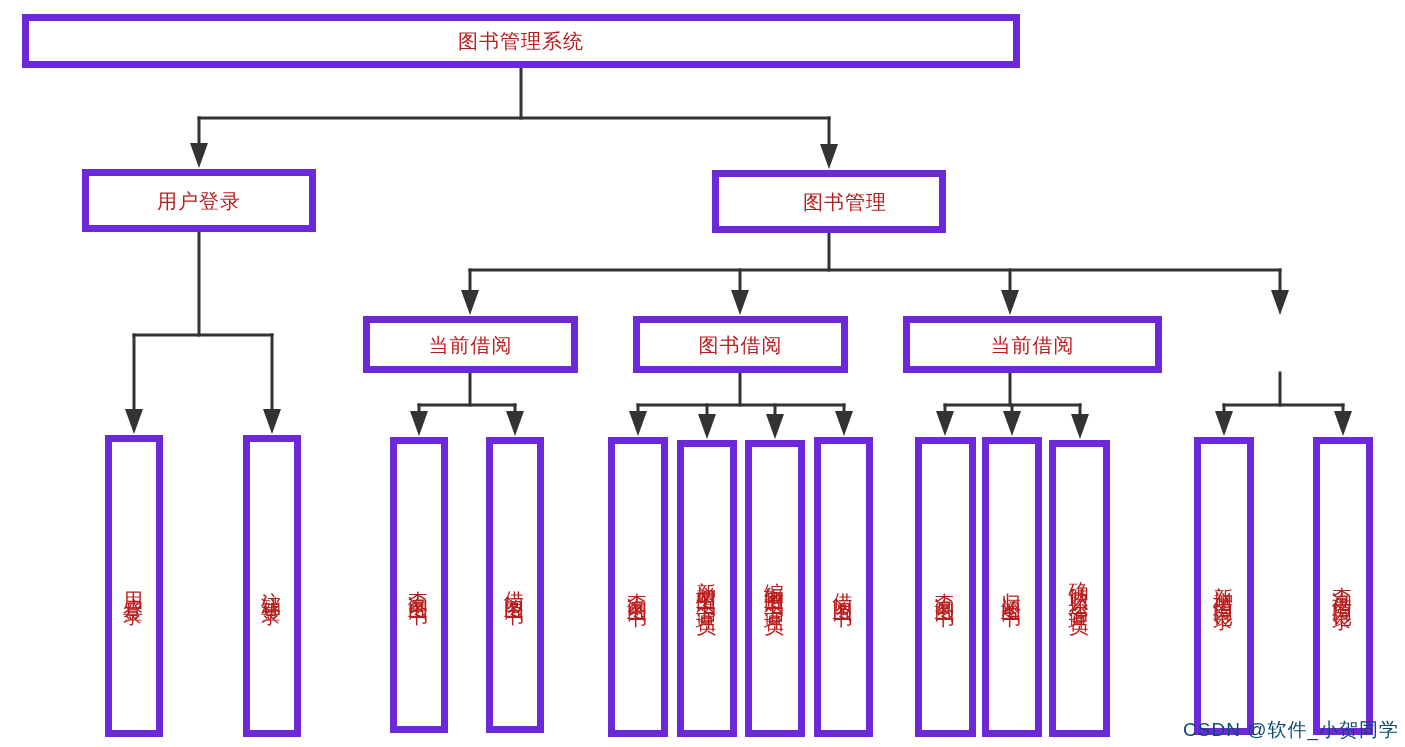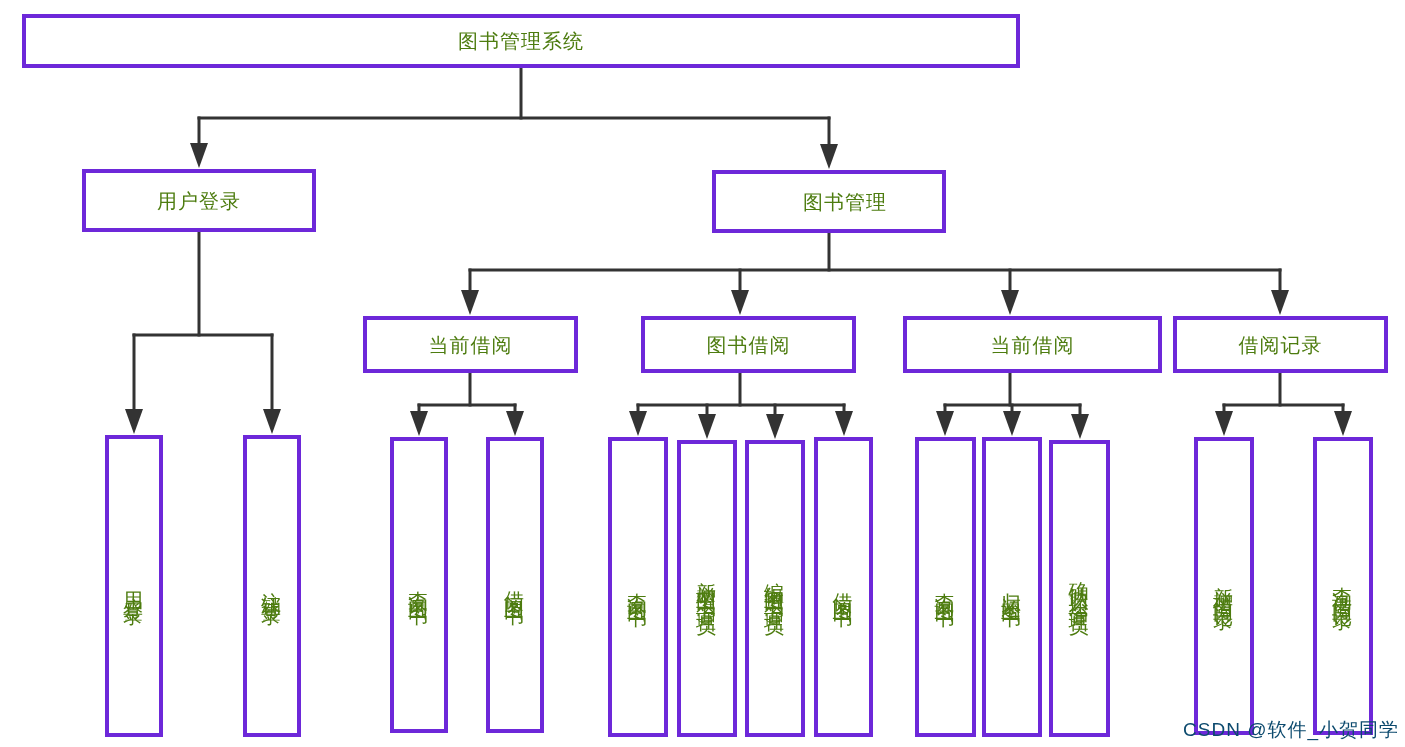--- a/index.html
+++ b/index.html
@@ -14,22 +14,22 @@
   #wires {
     position: absolute;
     left: 0; top: 0;
     width: 1405px; height: 747px;
     pointer-events: none;
   }
   .node {
     position: absolute;
     box-sizing: border-box;
     background: #ffffff;
-    border: 4px solid #6d28d9;
-    color: #4d7c0f;
+    border: 7px solid #6d28d9;
+    color: #b91c1c;
     display: flex;
     align-items: center;
     justify-content: center;
     font-size: 20px;
     letter-spacing: 1px;
     white-space: nowrap;
   }
   .h-node { line-height: 1; }
   .v-node {
     writing-mode: vertical-rl;
@@ -108,25 +108,24 @@
     </svg>
 
   <div class="node h-node" style="left:22px; top:14px; width:998px; height:54px;">图书管理系统</div>
 
   <div class="node h-node" style="left:82px; top:169px; width:234px; height:63px;">用户登录</div>
 
   <div class="node h-node" style="left:712px; top:170px; width:234px; height:63px;padding-left:32px;">图书管理</div>
 
   <div class="node h-node" style="left:363px; top:316px; width:215px; height:57px;">当前借阅</div>
 
-  <div class="node h-node" style="left:633px; top:316px; width:215px; height:57px;margin-left:8px;">图书借阅</div>
+  <div class="node h-node" style="left:633px; top:316px; width:215px; height:57px;">图书借阅</div>
 
   <div class="node h-node" style="left:903px; top:316px; width:259px; height:57px;">当前借阅</div>
 
-  <div class="node h-node" style="left:1173px; top:316px; width:215px; height:57px;">借阅记录</div>
 
   <div class="node v-node" style="left:105px; top:435px; width:58px; height:302px;">用户登录</div>
 
   <div class="node v-node" style="left:243px; top:435px; width:58px; height:302px;">注销登录</div>
 
   <div class="node v-node" style="left:390px; top:437px; width:58px; height:296px;">查询图书</div>
 
   <div class="node v-node" style="left:486px; top:437px; width:58px; height:296px;">借阅图书</div>
 
   <div class="node v-node" style="left:608px; top:437px; width:60px; height:300px;">查询图书</div>

